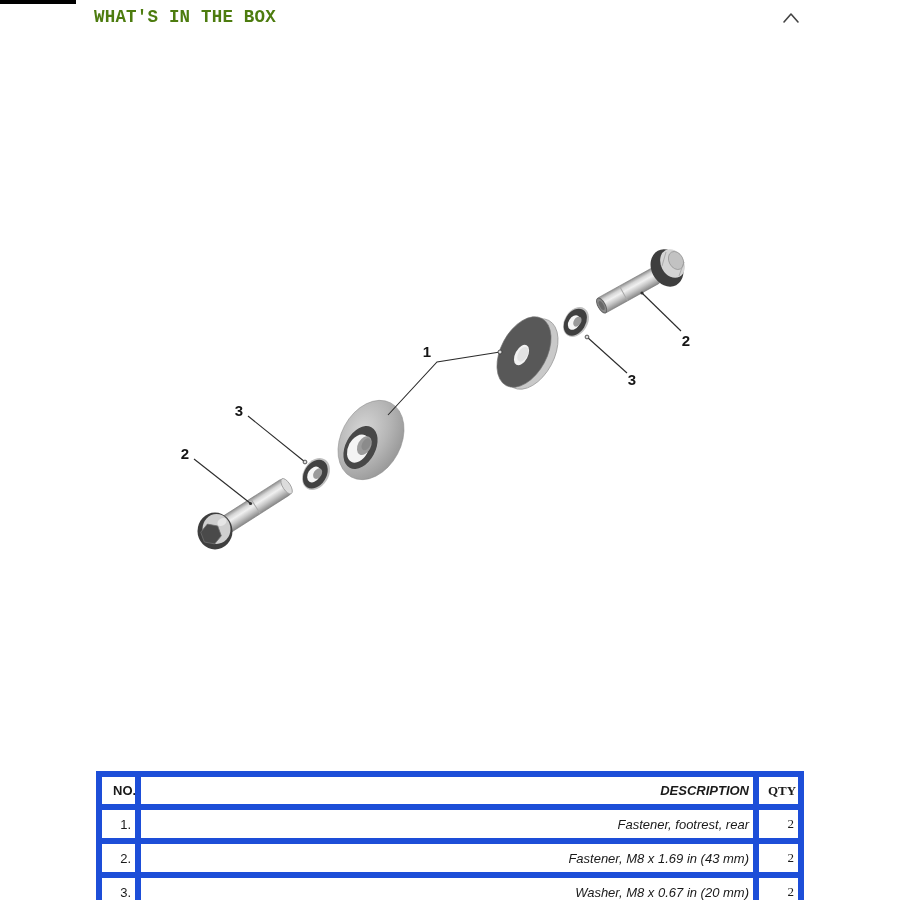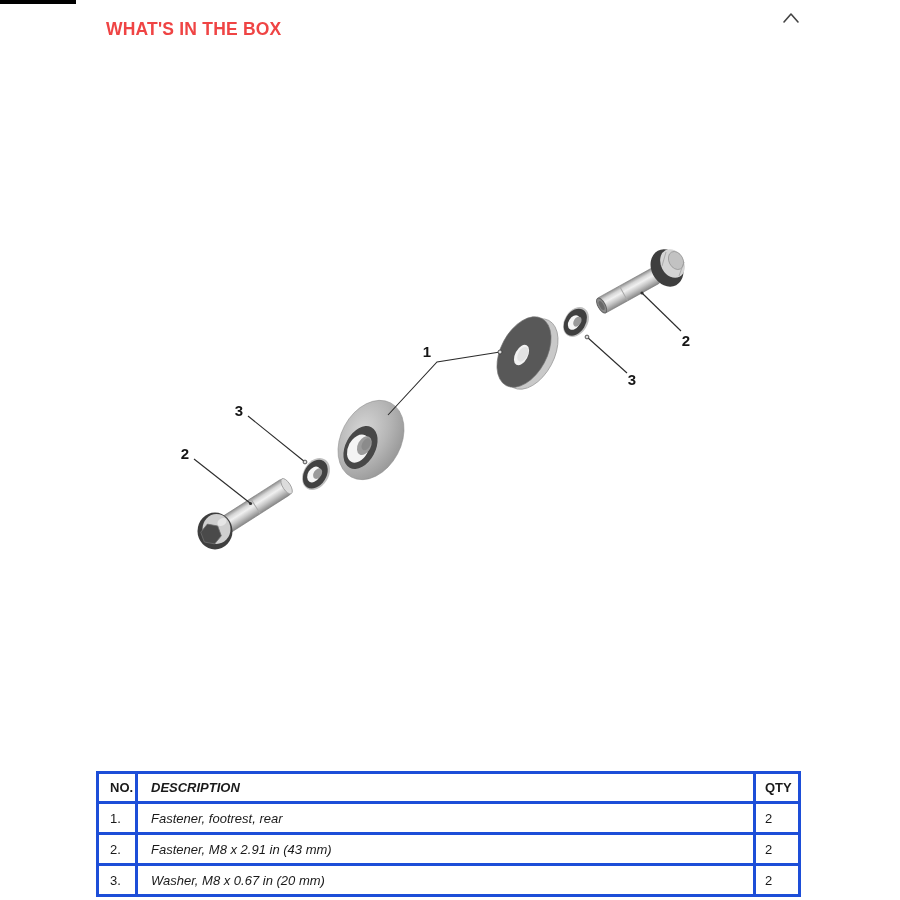--- a/index.html
+++ b/index.html
@@ -3,46 +3,46 @@
 <meta charset="utf-8">
 <style>
   html,body{margin:0;padding:0;background:#ffffff;}
   .page{
     position:relative;width:900px;height:900px;background:#ffffff;overflow:hidden;
     font-family:"Liberation Sans", sans-serif;color:#1a1a1a;
   }
   .edge-mark{position:absolute;left:0;top:0;width:76px;height:4px;background:#000;}
   .section-header{position:absolute;left:0;top:0;width:900px;height:34px;}
   .section-title{
-    position:absolute;left:94px;top:7px;margin:12px;
-    font-size:17.5px;font-weight:bold;letter-spacing:.2px;color:#ef4444;white-space:nowrap;
+    position:absolute;left:94px;top:7px;margin:0;
+    font-size:17.5px;font-weight:bold;letter-spacing:.2px;color:#4d7c0f;white-space:nowrap;font-family:Liberation Mono, monospace;
   }
   .collapse-btn{
     position:absolute;right:95px;top:4px;width:28px;height:28px;
     background:transparent;border:none;padding:0;cursor:pointer;
   }
   .diagram{position:absolute;left:0;top:0;}
   .callout-label{font-family:"Liberation Sans",sans-serif;font-size:15px;font-weight:bold;fill:#161616;}
   .callout-line{stroke:#2b2b2b;stroke-width:1.1;fill:none;}
   .parts-table{
     position:absolute;left:96px;top:771px;width:702px;
     border-collapse:collapse;table-layout:fixed;
     font-size:13px;color:#1a1a1a;background:#fff;
   }
   .parts-table th,.parts-table td{
-    border:3px solid #1d4ed8;text-align:left;vertical-align:middle;
+    border:6px solid #1d4ed8;text-align:right;vertical-align:middle;
     padding:0 4px 0 11px;overflow:hidden;white-space:nowrap;
   }
   .parts-table th{height:27px;font-size:13px;font-weight:bold;}
   .parts-table td{height:28px;font-weight:normal;}
   .col-no{width:39px;}
   .col-desc{width:618px;}
   .col-qty{width:45px;}
   .parts-table .desc-cell{padding-left:13px;font-style:italic;}
-  .parts-table .qty-cell{padding-left:9px;}
+  .parts-table .qty-cell{padding-left:9px;font-family:Liberation Serif, serif;}
 </style>
 </head>
 <body>
 
 <div class="page">
 
   <div class="edge-mark"></div>
 
   <div class="section-header">
     <h2 class="section-title">WHAT'S IN THE BOX</h2>
@@ -174,21 +174,21 @@
       </tr>
     </thead>
     <tbody>
       <tr>
         <td>1.</td>
         <td class="desc-cell">Fastener, footrest, rear</td>
         <td class="qty-cell">2</td>
       </tr>
       <tr>
         <td>2.</td>
-        <td class="desc-cell">Fastener, M8 x 2.91 in (43 mm)</td>
+        <td class="desc-cell">Fastener, M8 x 1.69 in (43 mm)</td>
         <td class="qty-cell">2</td>
       </tr>
       <tr>
         <td>3.</td>
         <td class="desc-cell">Washer, M8 x 0.67 in (20 mm)</td>
         <td class="qty-cell">2</td>
       </tr>
     </tbody>
   </table>
 

